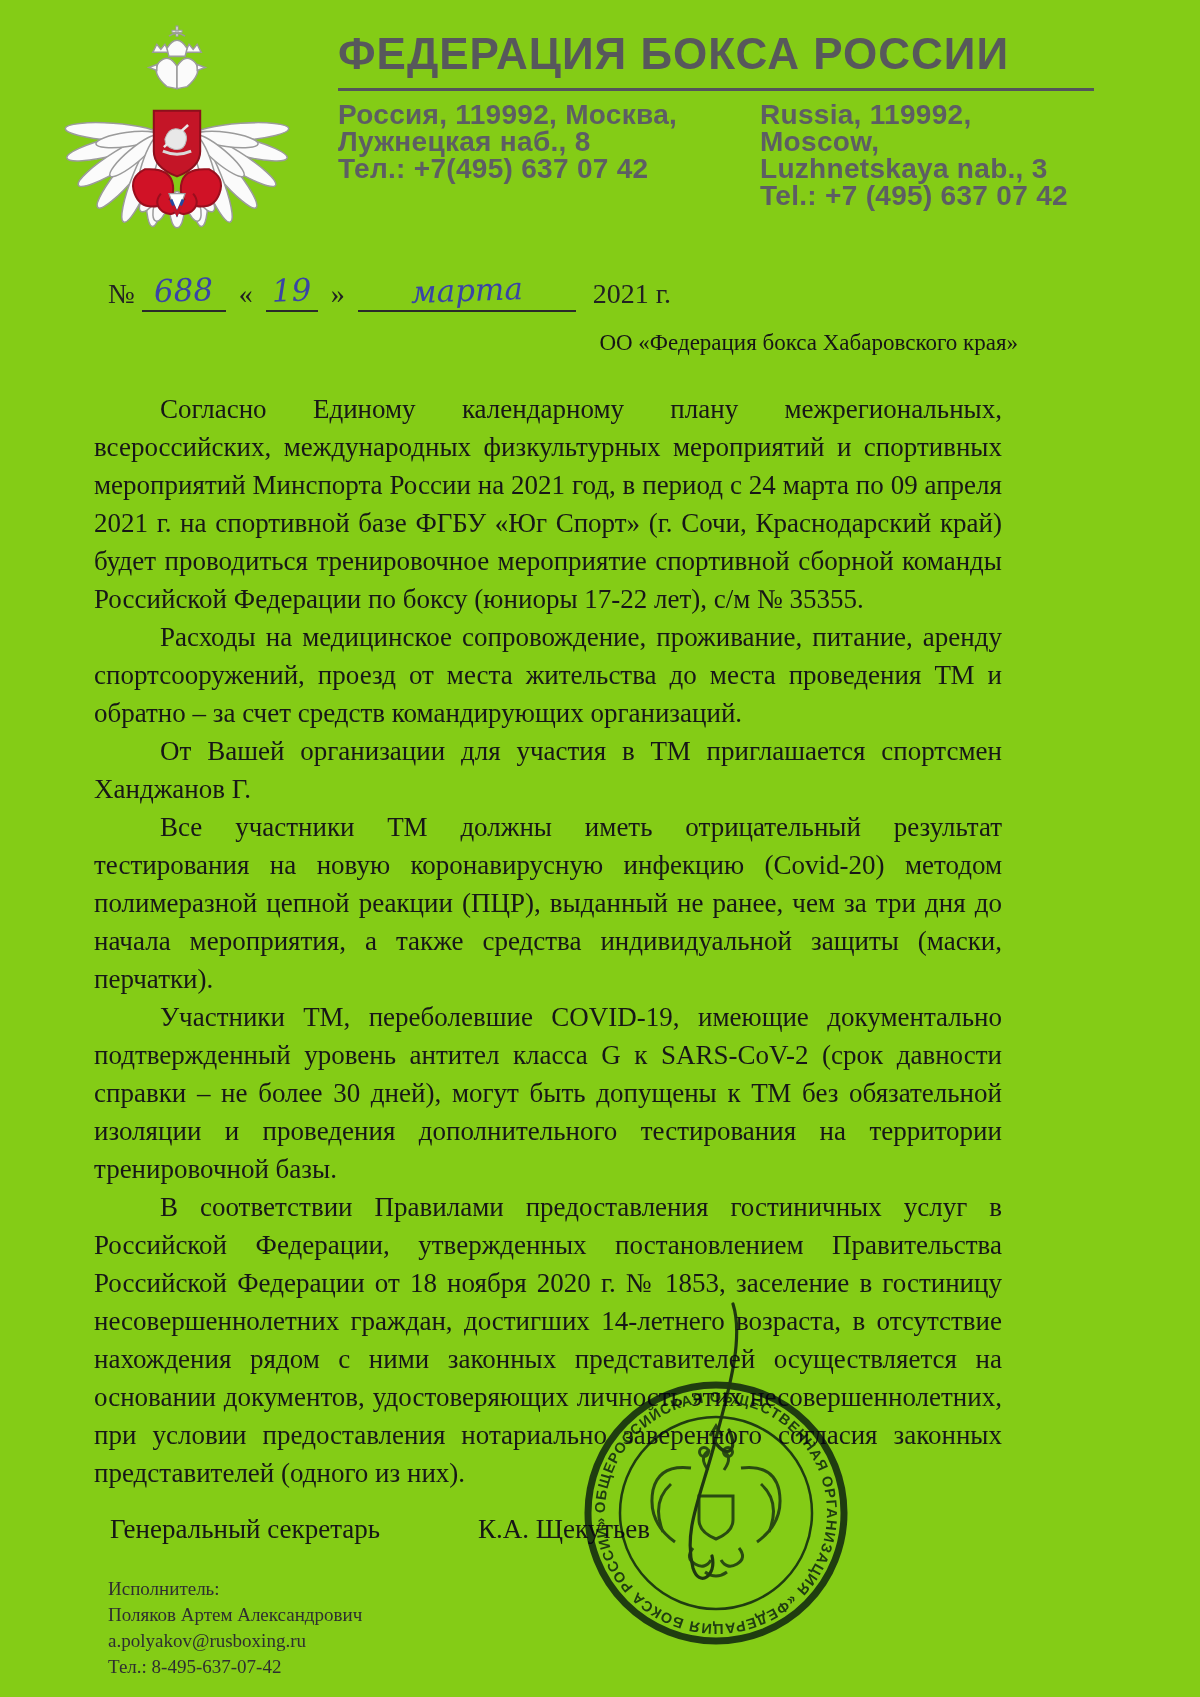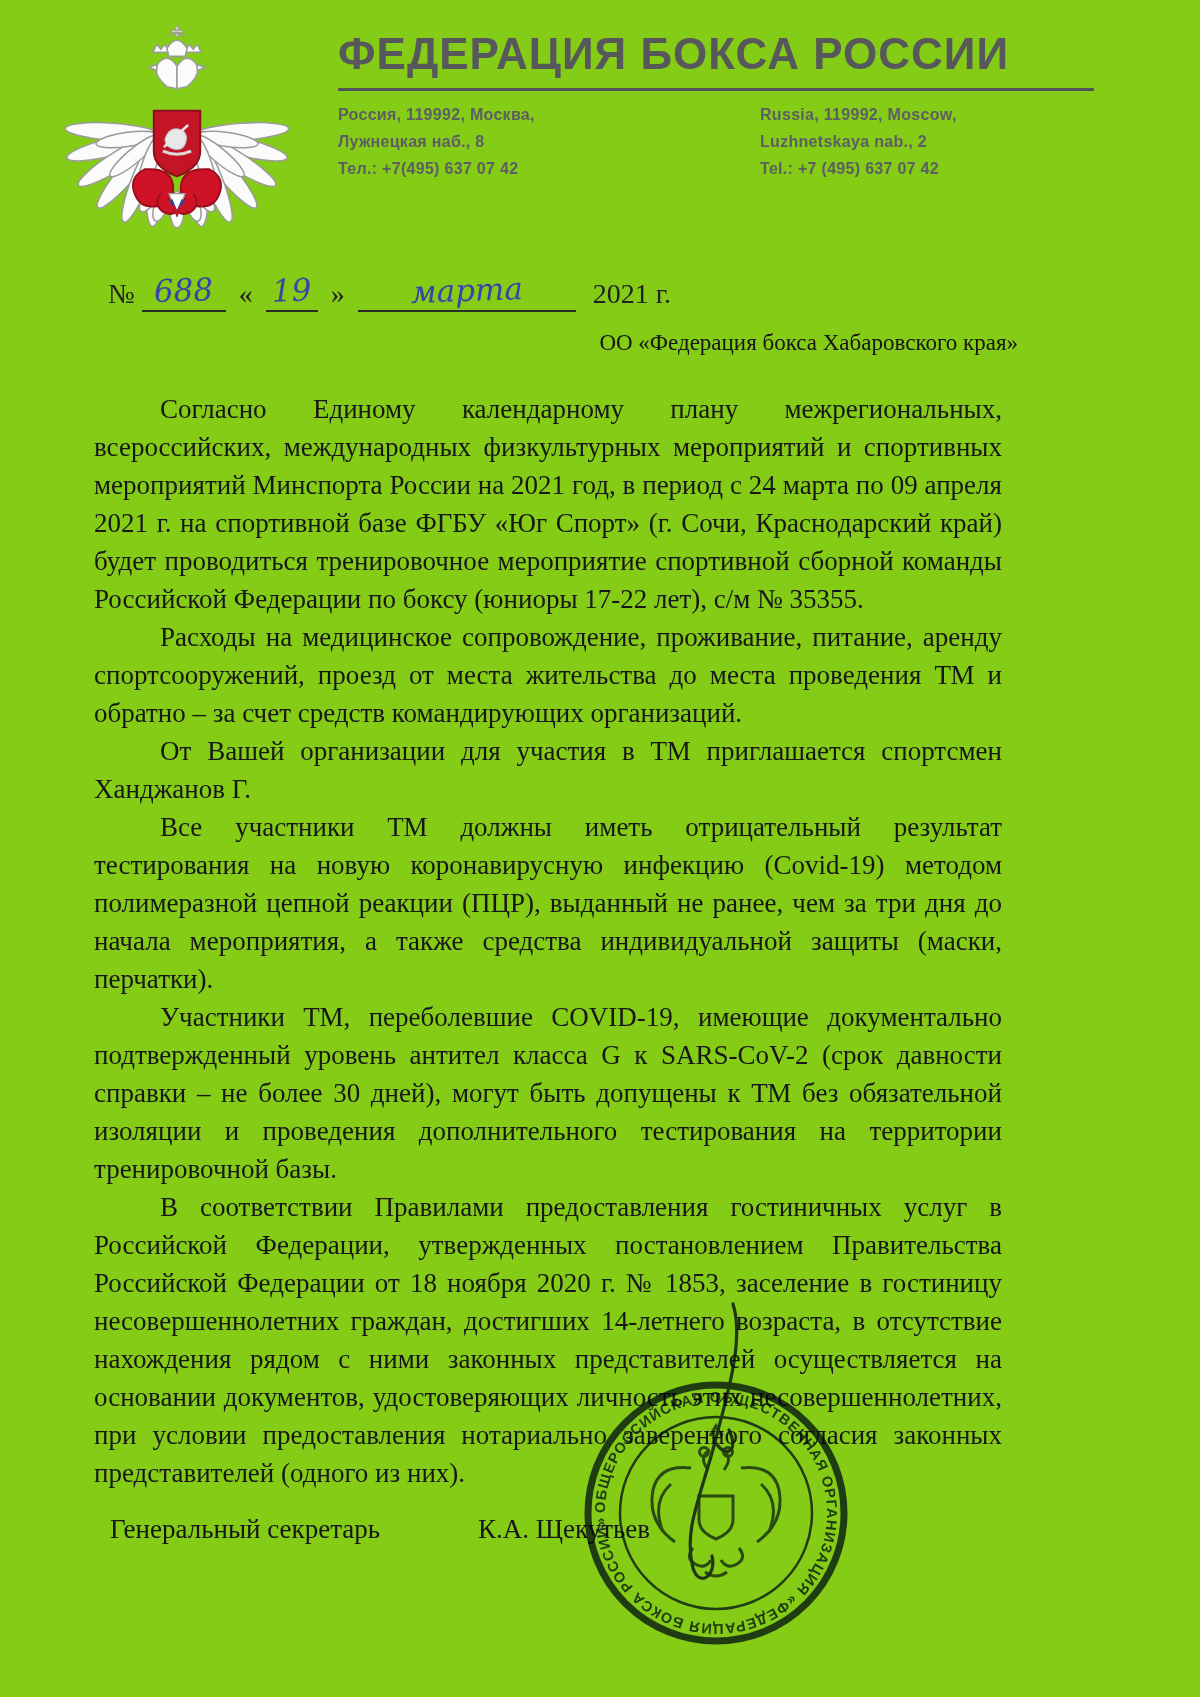--- a/index.html
+++ b/index.html
@@ -18,21 +18,21 @@
 
   .head-right { position:absolute; left:338px; top:28px; width:756px; }
   .org-title {
     font-family:"Liberation Sans","DejaVu Sans",sans-serif;
     font-weight:bold; font-size:44px; line-height:52px;
     color:#57585b; letter-spacing:1px; white-space:nowrap;
   }
   .head-rule { border:none; border-top:3px solid #54555a; margin:8px 0 10px 0; width:100%; }
   .addr-row { position:relative; width:100%; height:84px;
     font-family:"Liberation Sans","DejaVu Sans",sans-serif;
-    font-weight:bold; font-size:16px; line-height:27px; color:#5d5e63; letter-spacing:.3px; }
+    font-weight:bold; font-size:28px; line-height:27px; color:#5d5e63; letter-spacing:.3px; }
   .addr-col-ru { position:absolute; left:0; top:0; }
   .addr-col-en { position:absolute; left:422px; top:0; }
 
   
   .ref-line { position:absolute; left:108px; top:274px; font-size:28px; color:#222; white-space:nowrap; }
   .blank { display:inline-block; border-bottom:2px solid #2a2a2a; text-align:center; vertical-align:baseline; }
   .blank-number { width:84px; }
   .blank-day { width:52px; }
   .blank-month { width:218px; }
   .hand {
@@ -144,21 +144,21 @@
     <div class="org-title">ФЕДЕРАЦИЯ БОКСА РОССИИ</div>
     <hr class="head-rule">
     <div class="addr-row">
       <div class="addr-col-ru">
         <div>Россия, 119992, Москва,</div>
         <div>Лужнецкая наб., 8</div>
         <div>Тел.: +7(495) 637 07 42</div>
       </div>
       <div class="addr-col-en">
         <div>Russia, 119992, Moscow,</div>
-        <div>Luzhnetskaya nab., 2</div>
+        <div>Luzhnetskaya nab., 3</div>
         <div>Tel.: +7 (495) 637 07 42</div>
       </div>
     </div>
   </div>
 
   <div class="ref-line">
     <span>№</span>
     <span class="blank blank-number"><span class="hand">688</span></span>
     <span class="ref-quote">«</span>
     <span class="blank blank-day"><span class="hand">19</span></span>
@@ -166,21 +166,21 @@
     <span class="blank blank-month"><span class="hand">марта</span></span>
     <span class="ref-year">2021 г.</span>
   </div>
 
   <div class="addressee">ОО «Федерация бокса Хабаровского края»</div>
 
   <div class="body-text">
     <p>Согласно Единому календарному плану межрегиональных, всероссийских, международных физкультурных мероприятий и спортивных мероприятий Минспорта России на 2021 год, в период с 24 марта по 09 апреля 2021 г. на спортивной базе ФГБУ «Юг Спорт» (г. Сочи, Краснодарский край) будет проводиться тренировочное мероприятие спортивной сборной команды Российской Федерации по боксу (юниоры 17-22 лет), с/м № 35355.</p>
     <p>Расходы на медицинское сопровождение, проживание, питание, аренду спортсооружений, проезд от места жительства до места проведения ТМ и обратно – за счет средств командирующих организаций.</p>
     <p>От Вашей организации для участия в ТМ приглашается спортсмен Ханджанов Г.</p>
-    <p>Все участники ТМ должны иметь отрицательный результат тестирования на новую коронавирусную инфекцию (Covid-19) методом полимеразной цепной реакции (ПЦР), выданный не ранее, чем за три дня до начала мероприятия, а также средства индивидуальной защиты (маски, перчатки).</p>
+    <p>Все участники ТМ должны иметь отрицательный результат тестирования на новую коронавирусную инфекцию (Covid-20) методом полимеразной цепной реакции (ПЦР), выданный не ранее, чем за три дня до начала мероприятия, а также средства индивидуальной защиты (маски, перчатки).</p>
     <p>Участники ТМ, переболевшие COVID-19, имеющие документально подтвержденный уровень антител класса G к SARS-CoV-2 (срок давности справки – не более 30 дней), могут быть допущены к ТМ без обязательной изоляции и проведения дополнительного тестирования на территории тренировочной базы.</p>
     <p>В соответствии Правилами предоставления гостиничных услуг в Российской Федерации, утвержденных постановлением Правительства Российской Федерации от 18 ноября 2020 г. № 1853, заселение в гостиницу несовершеннолетних граждан, достигших 14-летнего возраста, в отсутствие нахождения рядом с ними законных представителей осуществляется на основании документов, удостоверяющих личность этих несовершеннолетних, при условии предоставления нотариально заверенного согласия законных представителей (одного из них).</p>
   </div>
 
   <svg class="stamp" viewBox="0 0 282 282" style="overflow:visible">
     <defs>
       <path id="ringPath" d="M 30,141 A 111,111 0 1 1 252,141 A 111,111 0 1 1 30,141"></path>
     </defs>
     <circle cx="141" cy="141" r="128" fill="none" stroke="#2b3cb0" stroke-width="7"></circle>
     <circle cx="141" cy="141" r="96" fill="none" stroke="#2b3cb0" stroke-width="2.5"></circle>
@@ -203,14 +203,20 @@
 
     <g fill="none" stroke="#2a35ac" stroke-width="3.2" stroke-linecap="round">
       <path d="M158,-68 C170,-30 150,30 140,70 C126,124 108,158 118,196 C124,216 142,204 137,184"></path>
       <path d="M140,70 C152,88 164,78 154,58"></path>
     </g>
   </svg>
 
   <div class="sig-row-title">Генеральный секретарь</div>
   <div class="sig-row-name">К.А. Щекутьев</div>
 
+  <div class="executor">
+    <div>Исполнитель:</div>
+    <div>Поляков Артем Александрович</div>
+    <div>a.polyakov@rusboxing.ru</div>
+    <div>Тел.: 8-495-637-07-42</div>
+  </div>
 
 </div>
 
 </body></html>

